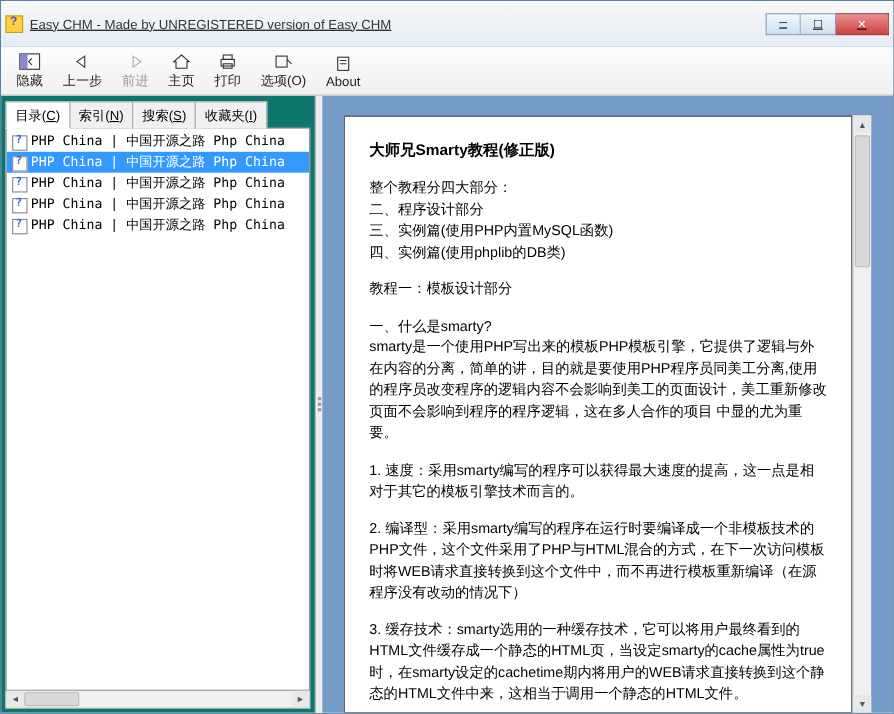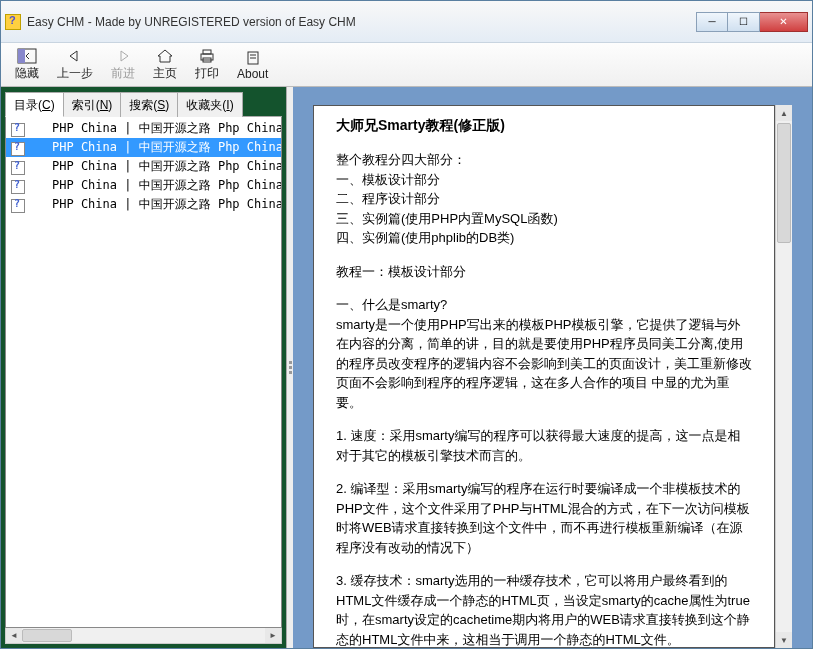--- a/index.html
+++ b/index.html
@@ -1,52 +1,52 @@
 <!DOCTYPE html>
 <html><head>
 <meta charset="utf-8">
 <style>
 * { box-sizing: border-box; margin: 0; padding: 0; }
 body { font-family: "Microsoft YaHei", SimSun, sans-serif; font-size: 12px; background: #fff; overflow: hidden; }
 .window { width: 813px; height: 649px; border: 1px solid #5a7fa0; display: flex; flex-direction: column; }
-.titlebar { height: 42px; background: linear-gradient(to bottom, #f8f8f8, #e4ecf5); border-bottom: 1px solid #c8d4e0; display: flex; align-items: center; padding: 16px 4px; }
+.titlebar { height: 42px; background: linear-gradient(to bottom, #f8f8f8, #e4ecf5); border-bottom: 1px solid #c8d4e0; display: flex; align-items: center; padding: 16px 4px; text-decoration: underline; }
 .titlebar-icon { width: 16px; height: 16px; margin-right: 6px; background: #ffd040; border: 1px solid #c0a000; position: relative; }
 .titlebar-icon::after { content: "?"; position: absolute; top: -1px; left: 3px; font-size: 11px; font-weight: bold; color: #5050d0; }
 .titlebar-text { flex: 1; font-size: 12px; color: #333; }
 .winbtns { display: flex; gap: 0; }
 .winbtn { width: 32px; height: 20px; border: 1px solid #8aa0b8; background: linear-gradient(to bottom, #f0f6fc, #d0e0f0); display: flex; align-items: center; justify-content: center; font-size: 10px; cursor: pointer; }
 .winbtn.min { border-radius: 0; }
 .winbtn.max { border-left: none; }
 .winbtn.close { width: 48px; background: linear-gradient(to bottom, #e89090, #d04040); color: #fff; border-color: #a03030; border-left: none; }
 .toolbar { height: 44px; background: linear-gradient(to bottom, #fdfdfd, #f0f0f0); border-bottom: 1px solid #bbb; display: flex; align-items: center; padding: 15px 6px; gap: 2px; }
 .toolbtn { display: flex; flex-direction: column; align-items: center; padding: 2px 8px; cursor: pointer; font-size: 12px; color: #222; }
 .toolbtn.disabled { color: #999; }
 .toolbtn .ticon { width: 20px; height: 18px; display: flex; align-items: center; justify-content: center; }
 .mainarea { flex: 1; display: flex; overflow: hidden; }
-.leftpanel { width: 286px; border-right: 1px solid #aaa; display: flex; flex-direction: column; background: #14532d; padding: 4px; }
+.leftpanel { width: 286px; border-right: 1px solid #aaa; display: flex; flex-direction: column; background: #0f766e; padding: 4px; }
 .tabs { display: flex; border-bottom: 1px solid #aaa; height: 26px; }
 .tab { padding: 4px 8px; border: 1px solid #aaa; border-bottom: none; margin-right: -1px; background: #f0f0f0; cursor: pointer; font-size: 12px; position: relative; top: 1px; }
 .tab.active { background: #fff; border-bottom: 1px solid #fff; z-index: 1; }
 .tab u { text-decoration: underline; }
 .treelist { flex: 1; border: 1px solid #888; border-top: none; overflow: auto; padding: 2px 0; background: #fff; }
-.treeitem { display: flex; align-items: center; padding: 1px 4px; font-size: 12px; font-family: SimSun, monospace; cursor: pointer; white-space: nowrap; gap: 24px; }
+.treeitem { display: flex; align-items: center; padding: 1px 4px; font-size: 12px; font-family: SimSun, monospace; cursor: pointer; white-space: nowrap; }
 .treeitem.selected { background: #3399ff; color: #fff; }
 .treeicon { width: 16px; height: 14px; margin-right: 2px; position: relative; flex-shrink: 0; }
 .treeicon::before { content: ""; position: absolute; top: 1px; left: 1px; width: 12px; height: 12px; background: #fff; border: 1px solid #888; }
 .treeicon::after { content: "?"; position: absolute; top: 0px; left: 4px; font-size: 10px; font-weight: bold; color: #4060d0; }
 .treeitem.selected .treeicon::before { background: #fff; }
 .hscroll { height: 16px; background: #f0f0f0; border: 1px solid #ccc; border-top: none; position: relative; }
 .hscroll .thumb { position: absolute; left: 16px; top: 1px; width: 50px; height: 13px; background: #d8d8d8; border: 1px solid #bbb; border-radius: 2px; }
 .hscroll .arr { position: absolute; top: 0; width: 16px; height: 15px; background: #e8e8e8; display: flex; align-items: center; justify-content: center; font-size: 8px; color: #555; }
 .hscroll .arr.l { left: 0; }
 .hscroll .arr.r { right: 0; }
 .splitter { width: 6px; background: #eee; cursor: ew-resize; display: flex; flex-direction: column; align-items: center; justify-content: center; gap: 2px; }
 .splitter span { width: 3px; height: 3px; background: #999; }
 .rightpanel { flex: 1; background: #749ac8; padding: 18px 20px 0 20px; overflow: hidden; display: flex; }
-.contentpage { flex: 1; background: #fff; border: 1px solid #555; padding: 9px 22px; overflow-y: auto; font-family: SimSun, sans-serif; font-size: 13px; line-height: 1.5; color: #000; }
+.contentpage { flex: 1; background: #fff; border: 1px solid #555; padding: 19px 22px; overflow-y: auto; font-family: SimSun, sans-serif; font-size: 13px; line-height: 1.5; color: #000; }
 .contentpage h2 { font-size: 14px; font-weight: bold; margin-bottom: 14px; }
 .contentpage p { margin-bottom: 14px; }
 .contentpage .section { }
 .contentpage .subtitle { text-align: left; margin: 14px 0; }
 .vscroll { width: 17px; background: #f0f0f0; border-left: 1px solid #ccc; position: relative; }
 .vscroll .arr { position: absolute; left: 0; width: 16px; height: 16px; background: #e8e8e8; display: flex; align-items: center; justify-content: center; font-size: 8px; color: #555; }
 .vscroll .arr.u { top: 0; }
 .vscroll .arr.d { bottom: 0; }
 .vscroll .thumb { position: absolute; top: 18px; left: 1px; width: 14px; height: 120px; background: #d8d8d8; border: 1px solid #bbb; border-radius: 2px; }
 </style>
@@ -105,20 +105,29 @@
             <rect x="4" y="6" width="12" height="6" fill="none" stroke="#333"></rect>
             <rect x="6" y="2" width="8" height="4" fill="none" stroke="#333"></rect>
             <rect x="6" y="10" width="8" height="4" fill="none" stroke="#333"></rect>
           </svg>
         </div>
       <span>打印</span>
     </div>
     <div class="toolbtn">
       <div class="ticon">
           <svg width="20" height="16" viewBox="0 0 20 16">
+            <rect x="3" y="3" width="10" height="10" fill="none" stroke="#333"></rect>
+            <path d="M13 6 L17 10" stroke="#333"></path>
+          </svg>
+        </div>
+      <span>选项(O)</span>
+    </div>
+    <div class="toolbtn">
+      <div class="ticon">
+          <svg width="20" height="16" viewBox="0 0 20 16">
             <rect x="5" y="2" width="10" height="12" fill="none" stroke="#333"></rect>
             <line x1="7" y1="5" x2="13" y2="5" stroke="#333"></line>
             <line x1="7" y1="8" x2="13" y2="8" stroke="#333"></line>
           </svg>
         </div>
       <span>About</span>
     </div>
   </div>
 
   <div class="mainarea">
@@ -162,21 +171,20 @@
         <span></span>
         <span></span>
         <span></span>
       </div>
 
     <div class="rightpanel">
       <div class="contentpage" id="contentpage">
         <h2>大师兄Smarty教程(修正版)</h2>
         <div class="section" id="partslist">
             <div>整个教程分四大部分：</div>
-            <div>一、模板设计部分</div>
             <div>二、程序设计部分</div>
             <div>三、实例篇(使用PHP内置MySQL函数)</div>
             <div>四、实例篇(使用phplib的DB类)</div>
           </div>
         <p class="subtitle">教程一：模板设计部分</p>
         <div id="sections">
             <div>一、什么是smarty?</div>
             <p>smarty是一个使用PHP写出来的模板PHP模板引擎，它提供了逻辑与外在内容的分离，简单的讲，目的就是要使用PHP程序员同美工分离,使用的程序员改变程序的逻辑内容不会影响到美工的页面设计，美工重新修改页面不会影响到程序的程序逻辑，这在多人合作的项目
 中显的尤为重要。</p>
             <p>1. 速度：采用smarty编写的程序可以获得最大速度的提高，这一点是相对于其它的模板引擎技术而言的。</p>

